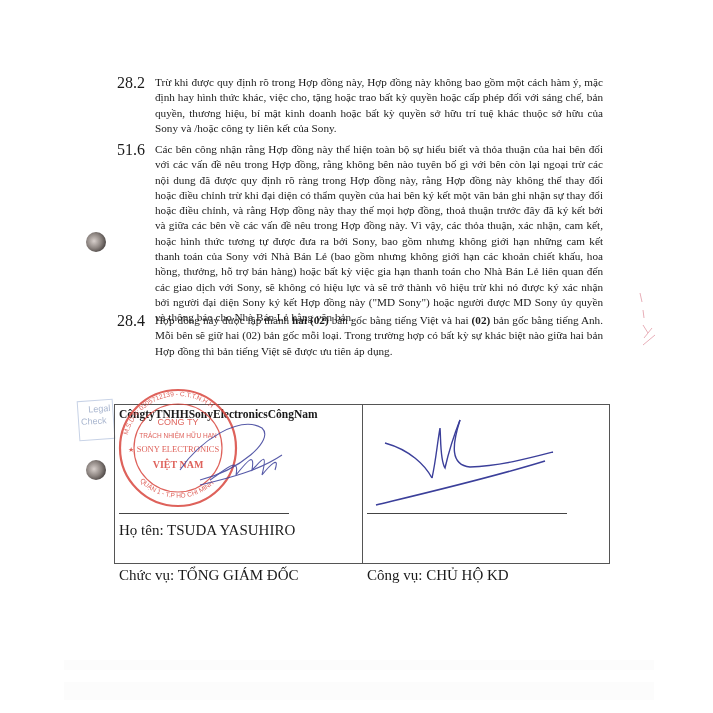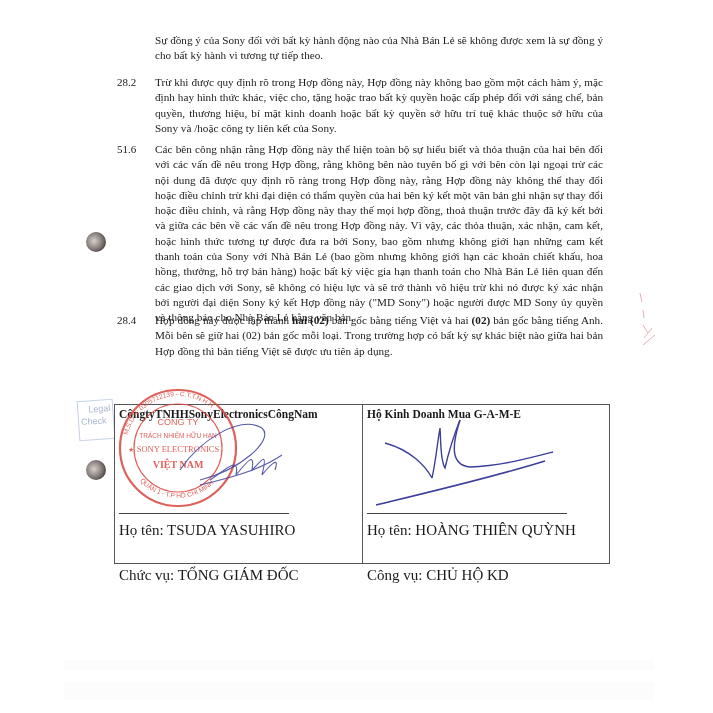--- a/index.html
+++ b/index.html
@@ -1,21 +1,21 @@
 <!DOCTYPE html>
 <html><head>
 <meta charset="utf-8">
 <style>
   html, body { margin:0; padding:0; background:#ffffff; }
   body { width:713px; height:713px; position:relative; overflow:hidden;
          font-family: "Liberation Serif", "DejaVu Serif", serif; color:#1a1a1a; }
   .page { position:absolute; left:0; top:0; width:713px; height:713px; background:#fff; }
   .para { position:absolute; left:155px; width:448px; font-size:11.2px; line-height:15.3px;
           text-align:justify; }
-  .num { position:absolute; left:117px; font-size:11px; line-height:15.3px; }
+  .num { position:absolute; left:117px; font-size:16px; line-height:15.3px; }
   .para b { font-weight:bold; }
   .hole { position:absolute; left:86px; width:20px; height:20px; border-radius:50%;
           background: radial-gradient(circle at 40% 45%, #d8d0cc 0%, #8c8480 45%, #4d4745 75%, #e8e8e8 100%); }
   .legal { position:absolute; left:78px; top:400px; width:30px; height:34px;
            border:1px solid #c7d2e6; font-family:"Liberation Sans", sans-serif; font-size:9px;
            color:#a9b6cf; line-height:12px; padding:2px 2px; transform:rotate(-4deg); }
   .sig-table { position:absolute; left:114px; top:404px; width:496px; height:160px;
                border:1px solid #555; box-sizing:border-box; }
   .sig-col { position:absolute; top:0; height:100%; box-sizing:border-box; }
   .sig-col.left { left:0; width:248px; border-right:1px solid #555; }
@@ -27,21 +27,20 @@
   .sig-name, .sig-role { position:absolute; left:4px; font-size:15px; line-height:14px; white-space:nowrap; }
   .sig-name { top:118px; } .sig-role { top:132px;margin-top:31px; }
   svg.overlay { position:absolute; left:0; top:0; pointer-events:none; }
   .footer-band { position:absolute; left:64px; width:590px; background:#fcfcfc; }
 </style>
 </head>
 <body>
 
 <div class="page">
 
-  <div class="para" style="top:33px;">Sự đồng ý của Sony đối với bất kỳ hành động nào của Nhà Bán Lẻ sẽ không được xem là sự đồng ý cho bất kỳ hành vi tương tự tiếp theo.</div>
 
   <div class="num" style="top:75px;">28.2</div>
   <div class="para" style="top:75px;">Trừ khi được quy định rõ trong Hợp đồng này, Hợp đồng này không bao gồm một cách hàm ý, mặc định hay hình thức khác, việc cho, tặng hoặc trao bất kỳ quyền hoặc cấp phép đối với sáng chế, bản quyền, thương hiệu, bí mật kinh doanh hoặc bất kỳ quyền sở hữu trí tuệ khác thuộc sở hữu của Sony và /hoặc công ty liên kết của Sony.</div>
 
   <div class="num" style="top:142px;">51.6</div>
   <div class="para" style="top:142px;">Các bên công nhận rằng Hợp đồng này thể hiện toàn bộ sự hiểu biết và thỏa thuận của hai bên đối với các vấn đề nêu trong Hợp đồng, rằng không bên nào tuyên bố gì với bên còn lại ngoại trừ các nội dung đã được quy định rõ ràng trong Hợp đồng này, rằng Hợp đồng này không thể thay đổi hoặc điều chỉnh trừ khi đại diện có thẩm quyền của hai bên ký kết một văn bản ghi nhận sự thay đổi hoặc điều chỉnh, và rằng Hợp đồng này thay thế mọi hợp đồng, thoả thuận trước đây đã ký kết bởi và giữa các bên về các vấn đề nêu trong Hợp đồng này. Vì vậy, các thỏa thuận, xác nhận, cam kết, hoặc hình thức tương tự được đưa ra bởi Sony, bao gồm nhưng không giới hạn những cam kết thanh toán của Sony với Nhà Bán Lẻ (bao gồm nhưng không giới hạn các khoản chiết khấu, hoa hồng, thưởng, hỗ trợ bán hàng) hoặc bất kỳ việc gia hạn thanh toán cho Nhà Bán Lẻ liên quan đến các giao dịch với Sony, sẽ không có hiệu lực và sẽ trở thành vô hiệu trừ khi nó được ký xác nhận bởi người đại diện Sony ký kết Hợp đồng này ("MD Sony") hoặc người được MD Sony ủy quyền và thông báo cho Nhà Bán Lẻ bằng văn bản.</div>
 
   <div class="num" style="top:313px;">28.4</div>
   <div class="para" style="top:313px;"><span>Hợp đồng này được lập thành </span><b>hai (02)</b><span> bản gốc bằng tiếng Việt và hai </span><b>(02)</b><span> bản gốc bằng tiếng Anh. Mỗi bên sẽ giữ hai (02) bản gốc mỗi loại. Trong trường hợp có bất kỳ sự khác biệt nào giữa hai bản Hợp đồng thì bản tiếng Việt sẽ được ưu tiên áp dụng.</span></div>
 
@@ -63,23 +62,21 @@
         <span>Sony</span>
         <span>Electronics</span>
         <span>Công</span>
         <span>Nam</span>
       </div>
       <div class="sig-line" style="width:170px;"></div>
       <div class="sig-name">Họ tên: TSUDA YASUHIRO</div>
       <div class="sig-role">Chức vụ: TỔNG GIÁM ĐỐC</div>
     </div>
     <div class="sig-col right">
-      <div class="sig-head">Hộ Kinh Doanh Mua G-A-M-E</div>
       <div class="sig-line" style="width:200px;"></div>
-      <div class="sig-name">Họ tên: HOÀNG THIÊN QUỲNH</div>
       <div class="sig-role">Công vụ: CHỦ HỘ KD</div>
     </div>
   </div>
 
   <svg class="overlay" width="713" height="713" viewBox="0 0 713 713">
     <g opacity="0.85">
       <circle cx="178" cy="448" r="58" fill="none" stroke="#d9473f" stroke-width="2.2"></circle>
       <circle cx="178" cy="448" r="44" fill="none" stroke="#d9473f" stroke-width="1.2"></circle>
       <text x="178" y="425" font-size="9" fill="#d9473f" text-anchor="middle" font-family="Liberation Sans, sans-serif">CÔNG TY</text>
       <text x="178" y="438" font-size="6.5" fill="#d9473f" text-anchor="middle" font-family="Liberation Sans, sans-serif">TRÁCH NHIỆM HỮU HẠN</text>

